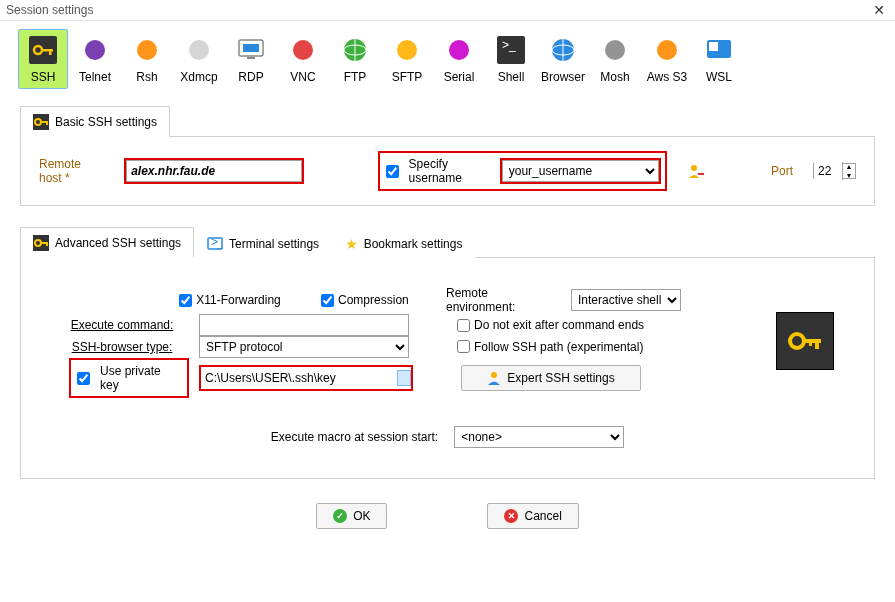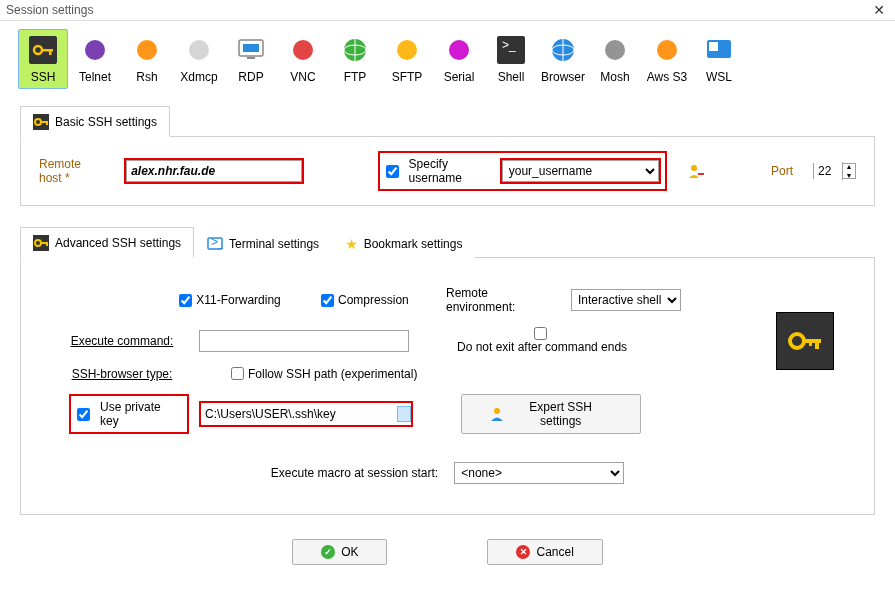--- a/index.html
+++ b/index.html
@@ -24,26 +24,26 @@
   .highlight { outline:2px solid #e00000; }
   .hl-row { border:2px solid #e00000; padding:4px 6px; display:inline-flex; align-items:center; gap:6px; }
   .select { height:22px; border:1px solid #a0a0a0; background:#fff; padding:2px 2px; }
   input[type=checkbox] { width:13px; height:13px; margin:0 4px 0 0; }
   .spinner { display:flex; align-items:center; border:1px solid #a0a0a0; height:16px; }
   .spinner input { border:none; width:28px; height:18px; padding:0 4px; }
   .spinner-btns { display:flex; flex-direction:column; border-left:1px solid #a0a0a0; }
   .spinner-btns div { width:12px; height:9px; font-size:7px; line-height:9px; text-align:center; }
   .adv { margin:20px 20px 0 20px; }
   .adv .panel { padding:28px 40px 30px 40px; position:relative; }
-  .form-grid { display:flex; flex-direction:column; gap:13px; width:620px; }
+  .form-grid { display:flex; flex-direction:column; gap:0; width:620px; }
   .fr { display:flex; align-items:center; gap:16px; }
   .lbl-col { width:122px; text-align:center;text-decoration:underline; }
   .keyicon-box { position:absolute; right:40px; top:54px; width:58px; height:58px; background:#333; border:1px solid #000; display:flex; align-items:center; justify-content:center; }
   .btnbar { display:flex; justify-content:center; gap:100px; padding:24px 0 24px 0; }
-  .btn { border:1px solid #b0b0b0; background:#f5f5f5; padding:5px 28px; display:inline-flex; align-items:center; gap:6px; border-radius:2px; }
+  .btn { border:1px solid #b0b0b0; background:#f5f5f5; padding:5px 16px; display:inline-flex; align-items:center; gap:6px; border-radius:2px; }
   .btn .circ { width:14px; height:14px; border-radius:50%; display:inline-flex; align-items:center; justify-content:center; color:#fff; font-size:9px; font-weight:bold; }
   .circ.ok { background:#3db03d; }
   .circ.cancel { background:#e03030; }
   svg { display:block; }
   .star { color:#f5c518; font-size:14px; }
   .person { display:inline-flex; width:20px; height:20px; align-items:center; justify-content:center; }
   .file-ico { width:14px; height:16px; background:#cde8ff; border:1px solid #7abaf0; display:inline-block; }
 </style>
 </head>
 <body>
@@ -272,28 +272,31 @@
         <span style="width:130px;">Remote environment:</span>
         <select class="select" style="width:120px;">
           <option>Interactive shell</option>
         </select>
       </div>
 
       <div class="fr">
         <div class="lbl-col">Execute command:</div>
         <input type="text" class="text-input" style="width: 210px;" value="">
         <div style="width:16px;"></div>
-        <label style="display:flex;align-items:center;flex-direction:column;">
+        <label style="display:flex;align-items:center;">
           <input type="checkbox" style="">
           <span>Do not exit after command ends</span>
         </label>
       </div>
 
       <div class="fr">
         <div class="lbl-col">SSH-browser type:</div>
+        <select class="select" style="width:210px;">
+          <option>SFTP protocol</option>
+        </select>
         <div style="width:16px;"></div>
         <label style="display:flex;">
           <input type="checkbox" style="">
           <span>Follow SSH path (experimental)</span>
         </label>
       </div>
 
       <div class="fr">
         <div class="lbl-col"></div>
         <div style="display:flex;align-items:center;gap:10px;">

